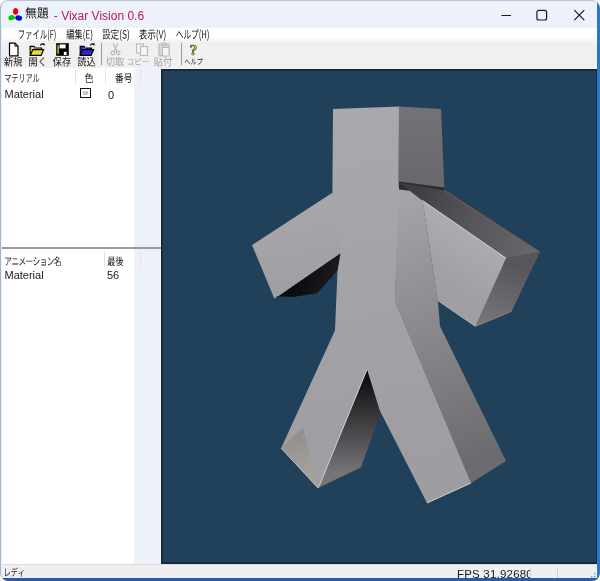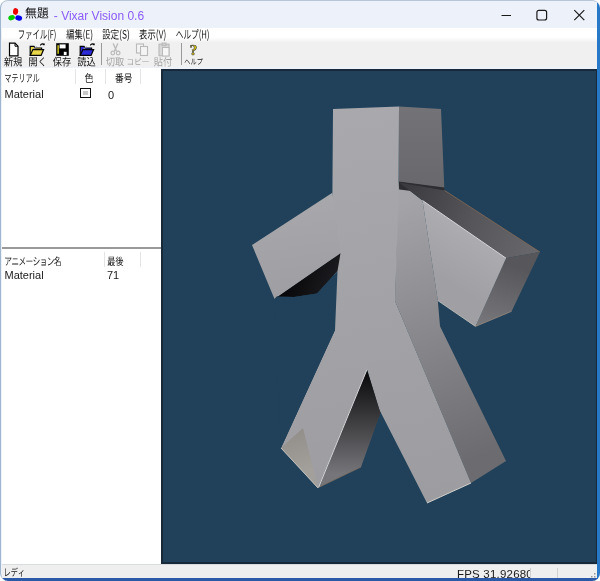--- a/index.html
+++ b/index.html
@@ -1,25 +1,25 @@
 <!DOCTYPE html>
 <html><head><meta charset="utf-8"><style>
 * {margin:0;padding:0;box-sizing:border-box}
 html,body {width:600px;height:581px;background:#fff;font-family:"Liberation Sans",sans-serif;overflow:hidden}
 .win {position:absolute;left:0;top:0;width:600px;height:581px;border-radius:8px;overflow:hidden;background:#edf1fa;border-left:1px solid #9fb6ce;border-top:1px solid #b7c6d6}
 .abs {position:absolute}
 .titlebar {position:absolute;left:1px;top:1px;width:596px;height:26px;background:#edf1fa}
-.title {position:absolute;left:48.5px;top:7px;font-size:12px;color:#8b5cf6;white-space:pre}
+.title {position:absolute;left:48.5px;top:7px;font-size:12px;color:#be185d;white-space:pre}
 .appic {position:absolute;left:6px;top:5.5px}
 .cap {position:absolute;right:0;top:0}
 .menubar {position:absolute;left:1px;top:27px;width:596px;height:14px;background:linear-gradient(#ffffff 65%,#f2f2f2)}
 .toolbar {position:absolute;left:1px;top:41px;width:596px;height:25px;background:#f0f0f0}
 .tsep {position:absolute;top:1px;width:1px;height:22px;background:#999}
 .ic {position:absolute}
-.panel {position:absolute;left:1px;top:67px;width:159px;height:496px;background:#fff}
+.panel {position:absolute;left:1px;top:67px;width:132px;height:496px;background:#fff}
 .vline {position:absolute;width:1px;background:#e4e4e4}
 .viewport {position:absolute;left:160px;top:68px;width:437px;height:495px;border:2px solid #18293a;background:#204159}
 .fig {position:absolute;left:0;top:0}
 .statusbar {position:absolute;left:1px;top:563px;width:596px;height:14px;background:#efefef;border-top:1px solid #d8dce0}
 .sline {position:absolute;top:567px;width:1px;height:10px;background:#d0d0d0}
 .rightborder {position:absolute;right:0;top:0;width:3px;height:581px;background:#2878c8}
 .bluebottom {position:absolute;left:0;top:577px;width:600px;height:2.5px;background:#2a5aa8}
 .navybottom {position:absolute;left:0;top:579.5px;width:600px;height:1.5px;background:#14294a}
 .ov {position:absolute;left:0;top:0;pointer-events:none}
 .lat {position:absolute;font-size:11px;color:#1a1a1a}
@@ -89,21 +89,21 @@
     <div class="vline" style="left:103px;top:1px;height:15px"></div>
     <div class="vline" style="left:138px;top:1px;height:15px"></div>
     <div style="position:absolute;left:0;top:178.5px;width:159px;height:2px;background:#9a9a9a"></div>
     <div class="vline" style="left:102px;top:183.5px;height:15px"></div>
     <div class="vline" style="left:138px;top:183.5px;height:15px"></div>
     <div class="lat" style="left:2.5px;top:20px">Material</div>
     <div style="position:absolute;left:77.5px;top:19.5px;width:11px;height:10px;border:1.7px solid #111;background:#fff"></div>
     <div style="position:absolute;left:81px;top:22.5px;width:4.5px;height:4px;background:#c9c9c9"></div>
     <div class="lat" style="left:106px;top:21px">0</div>
     <div class="lat" style="left:2.5px;top:201px">Material</div>
-    <div class="lat" style="left:105px;top:201px">71</div>
+    <div class="lat" style="left:105px;top:201px">56</div>
   </div>
   <div class="viewport">
       <svg class="fig" width="433" height="491" viewBox="162 70 433 491" preserveAspectRatio="none">
 <defs>
 <linearGradient id="gfront" x1="340" y1="110" x2="420" y2="500" gradientUnits="userSpaceOnUse">
  <stop offset="0" stop-color="#a9a9ad"></stop>
             <stop offset="1" stop-color="#9d9da1"></stop>
           </linearGradient>
 <linearGradient id="ghside" x1="0" y1="108" x2="0" y2="190" gradientUnits="userSpaceOnUse">
  <stop offset="0" stop-color="#737377"></stop>

